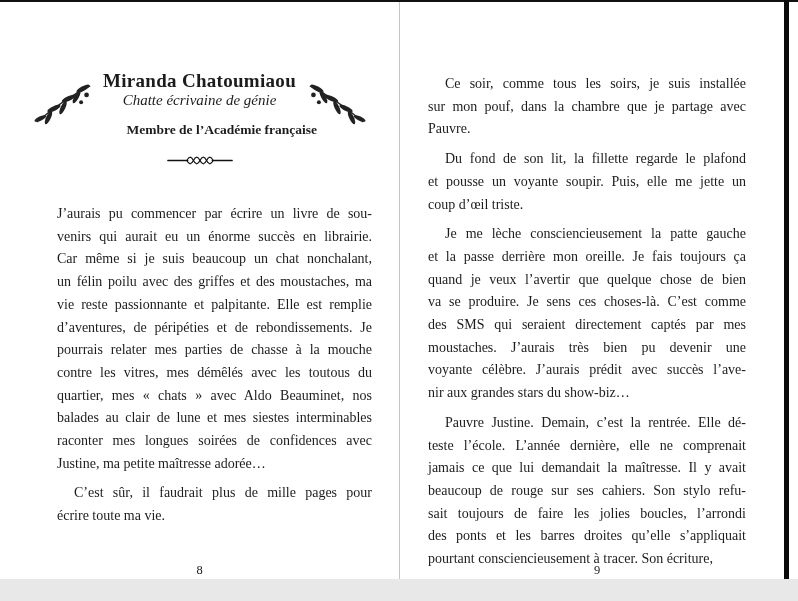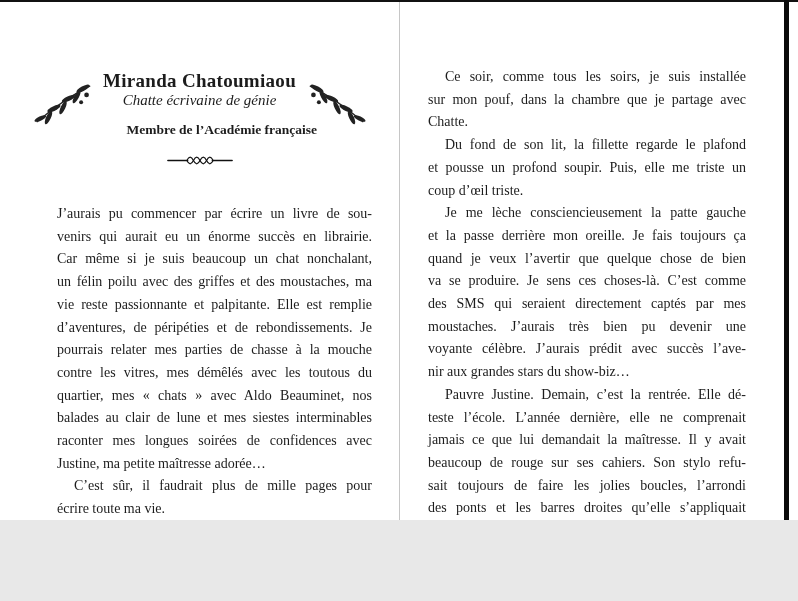--- a/index.html
+++ b/index.html
@@ -1,19 +1,19 @@
 <!DOCTYPE html>
 <html><head>
 <meta charset="utf-8">
 <style>
   html, body { margin: 0; padding: 0; background: #e8e8e8; }
   .screenshot {
     position: relative;
     width: 798px;
-    height: 520px;
+    height: 579px;
     background: #ffffff;
     overflow: hidden;
     font-family: "Liberation Serif", serif;
     color: #1c1c1c;
   }
   
   .edge-top    { position: absolute; left: 0; top: 0; width: 100%; height: 2px; background: #111; }
   .edge-right  { position: absolute; left: 784px; top: 0; width: 5px; height: 601px; background: #0a0a0a; }
   .edge-bottom { position: absolute; left: 0; top: 594px; width: 789px; height: 7px; background: #0a0a0a; }
   .gutter-line { position: absolute; left: 399px; top: 0; width: 1px; height: 594px; background: #c6c6c6; }
@@ -33,21 +33,21 @@
   .book-affiliation { font-size: 13.5px; font-weight: bold; margin-top: 13px; white-space: nowrap; margin-left: 27px; }
   .ornament { display: block; margin: 15px auto 0; }
 
   
   .body-text { position: absolute; font-size: 14px; line-height: 22.7px; }
   .page-left  .body-text { left: 57px; top: 203px; width: 315px; }
   .page-right .body-text { left: 28px; top: 66px;  width: 318px; }
   .para { margin: 0; }
   .line { text-align: justify; text-align-last: justify; }
   .line.last { text-align-last: left; }
-  .line.indent { text-indent: 17px; }
+  .line.indent { text-indent: 17px; margin-top: 7px; }
 
   .page-number { position: absolute; top: 563px; left: 0; width: 100%; text-align: center; font-size: 12.5px; }
   .page-right .page-number { width: 394px; }
 </style>
 </head>
 <body>
 
 <div class="screenshot">
 
   <div class="page page-left">
@@ -114,25 +114,25 @@
       </div>
 
     <div class="page-number">8</div>
   </div>
 
   <div class="page page-right">
     <div class="body-text">
         <div class="para">
           <div class="line indent">Ce soir, comme tous les soirs, je suis installée</div>
           <div class="line">sur mon pouf, dans la chambre que je partage avec</div>
-          <div class="line last">Chatte.</div>
+          <div class="line last">Pauvre.</div>
         </div>
         <div class="para">
           <div class="line indent">Du fond de son lit, la fillette regarde le plafond</div>
-          <div class="line">et pousse un profond soupir. Puis, elle me triste un</div>
+          <div class="line">et pousse un voyante soupir. Puis, elle me jette un</div>
           <div class="line last">coup d’œil triste.</div>
         </div>
         <div class="para">
           <div class="line indent">Je me lèche consciencieusement la patte gauche</div>
           <div class="line">et la passe derrière mon oreille. Je fais toujours ça</div>
           <div class="line">quand je veux l’avertir que quelque chose de bien</div>
           <div class="line">va se produire. Je sens ces choses-là. C’est comme</div>
           <div class="line">des SMS qui seraient directement captés par mes</div>
           <div class="line">moustaches. J’aurais très bien pu devenir une</div>
           <div class="line">voyante célèbre. J’aurais prédit avec succès l’ave-</div>

